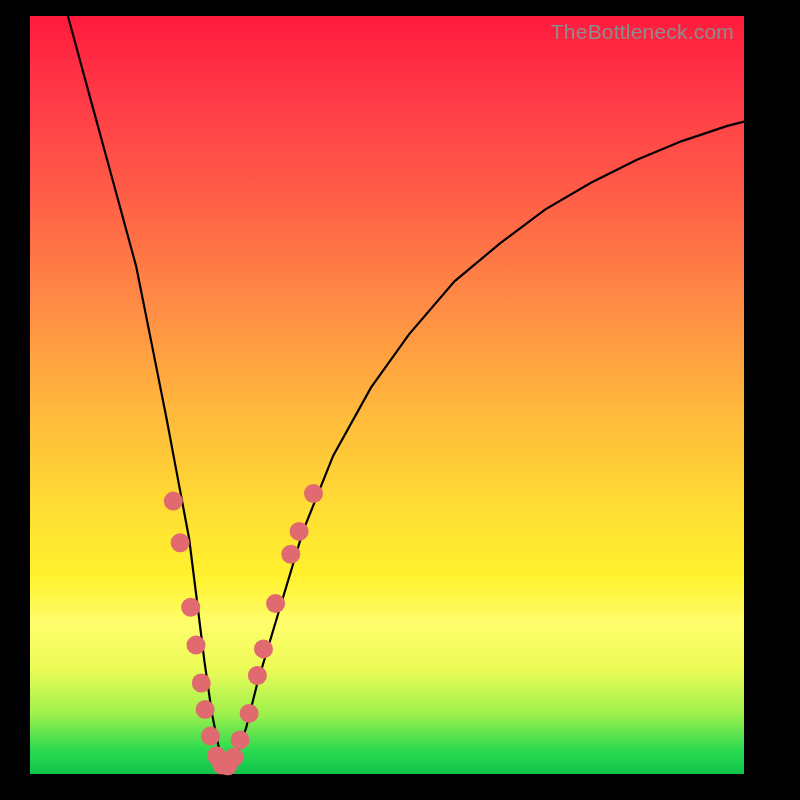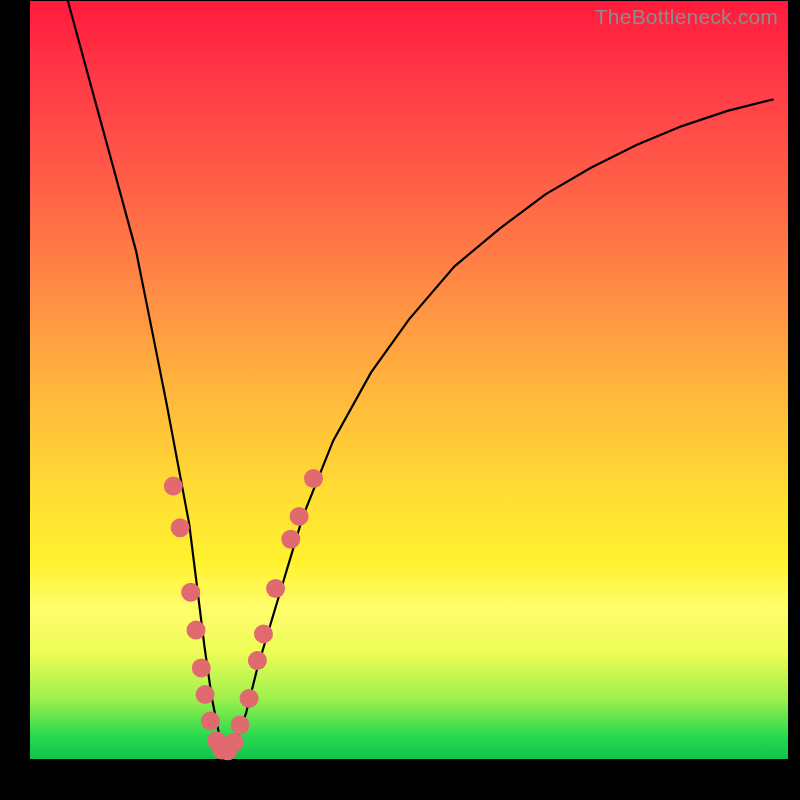--- a/index.html
+++ b/index.html
@@ -13,40 +13,39 @@
   }
   .frame {
     position: relative;
     width: 800px;
     height: 800px;
     background: #000;
   }
   .plot {
     position: absolute;
     left: 30px;
-    top: 1px;
+    top: 16px;
     width: 714px;
     height: 758px;
     
     background: linear-gradient(
       to bottom,
       #ff1a3c 0%,
       #ff3847 10%,
       #ff5f47 24%,
       #ff8b45 38%,
       #ffb83c 52%,
       #ffe033 66%,
       #fff22e 74%,
       #fffd6b 80%,
       #edfc57 86%,
       #9ff04c 92%,
       #28d94f 97%,
       #10c44a 100%
     );
-    padding-left: 44px;
   }
   
   .watermark {
     position: absolute;
     top: 4px;
     right: 10px;
     color: #8d8d8d;
     font-size: 21px;
     font-weight: 500;
     letter-spacing: 0.2px;

